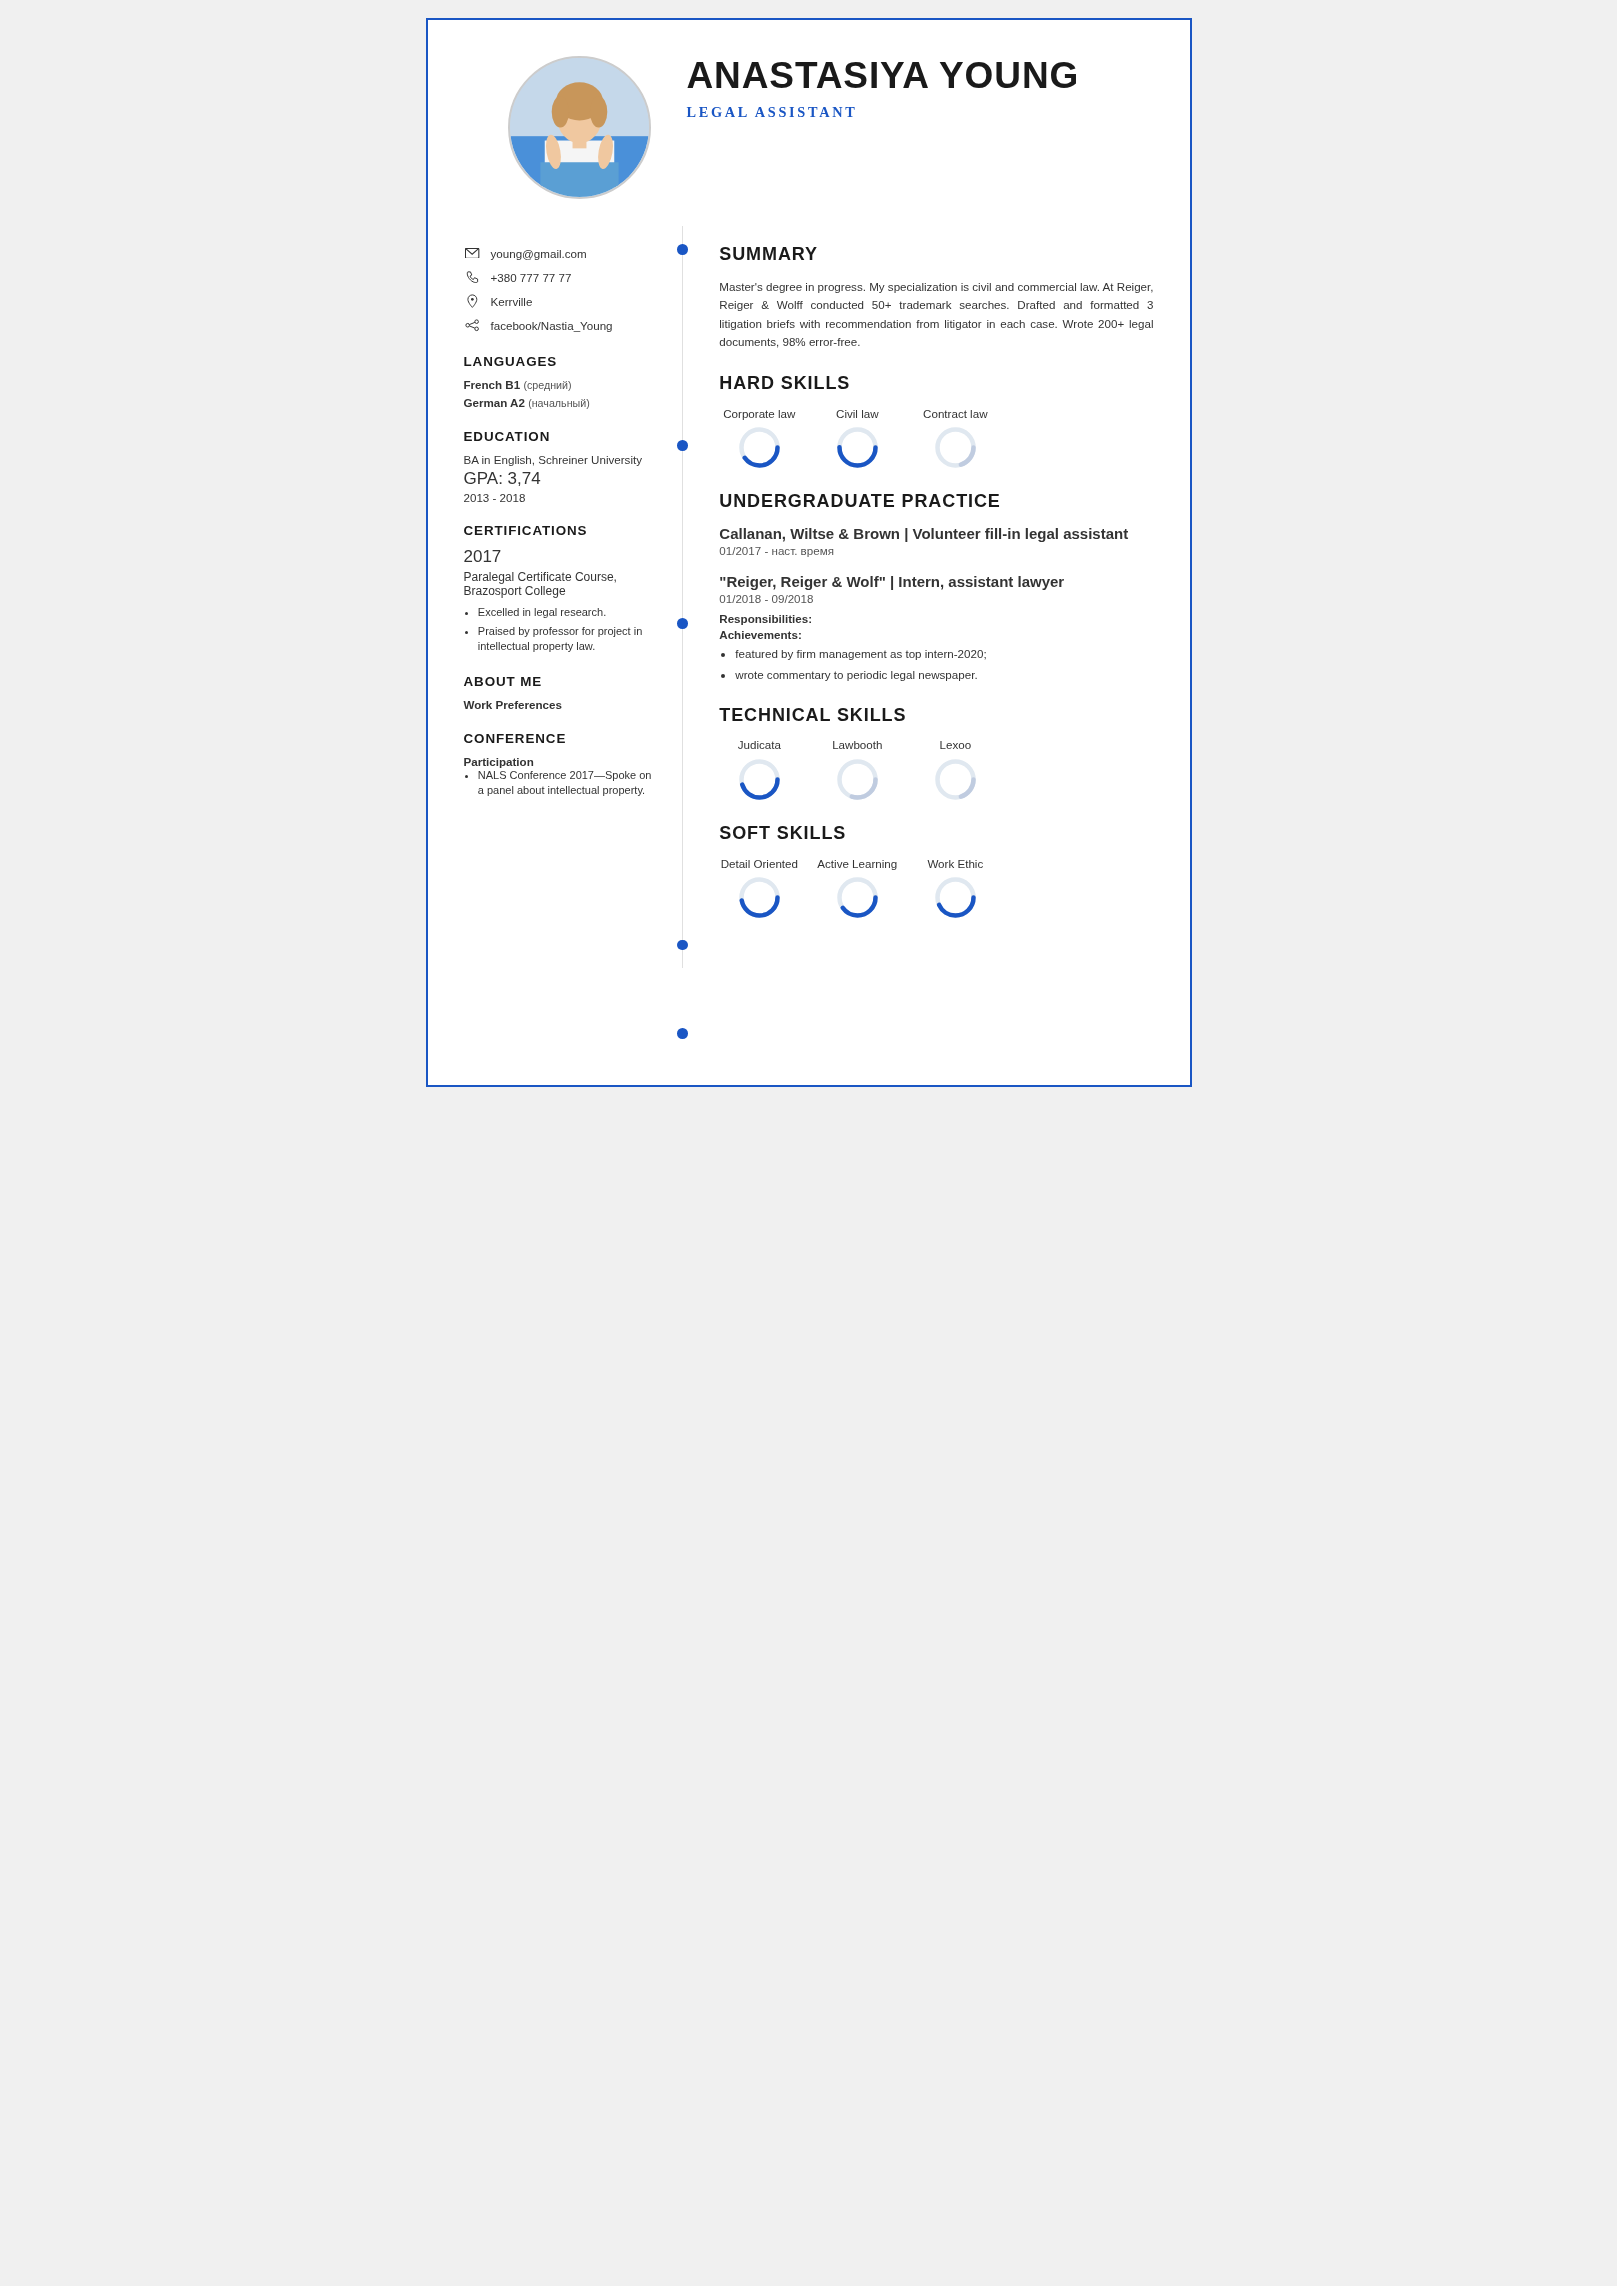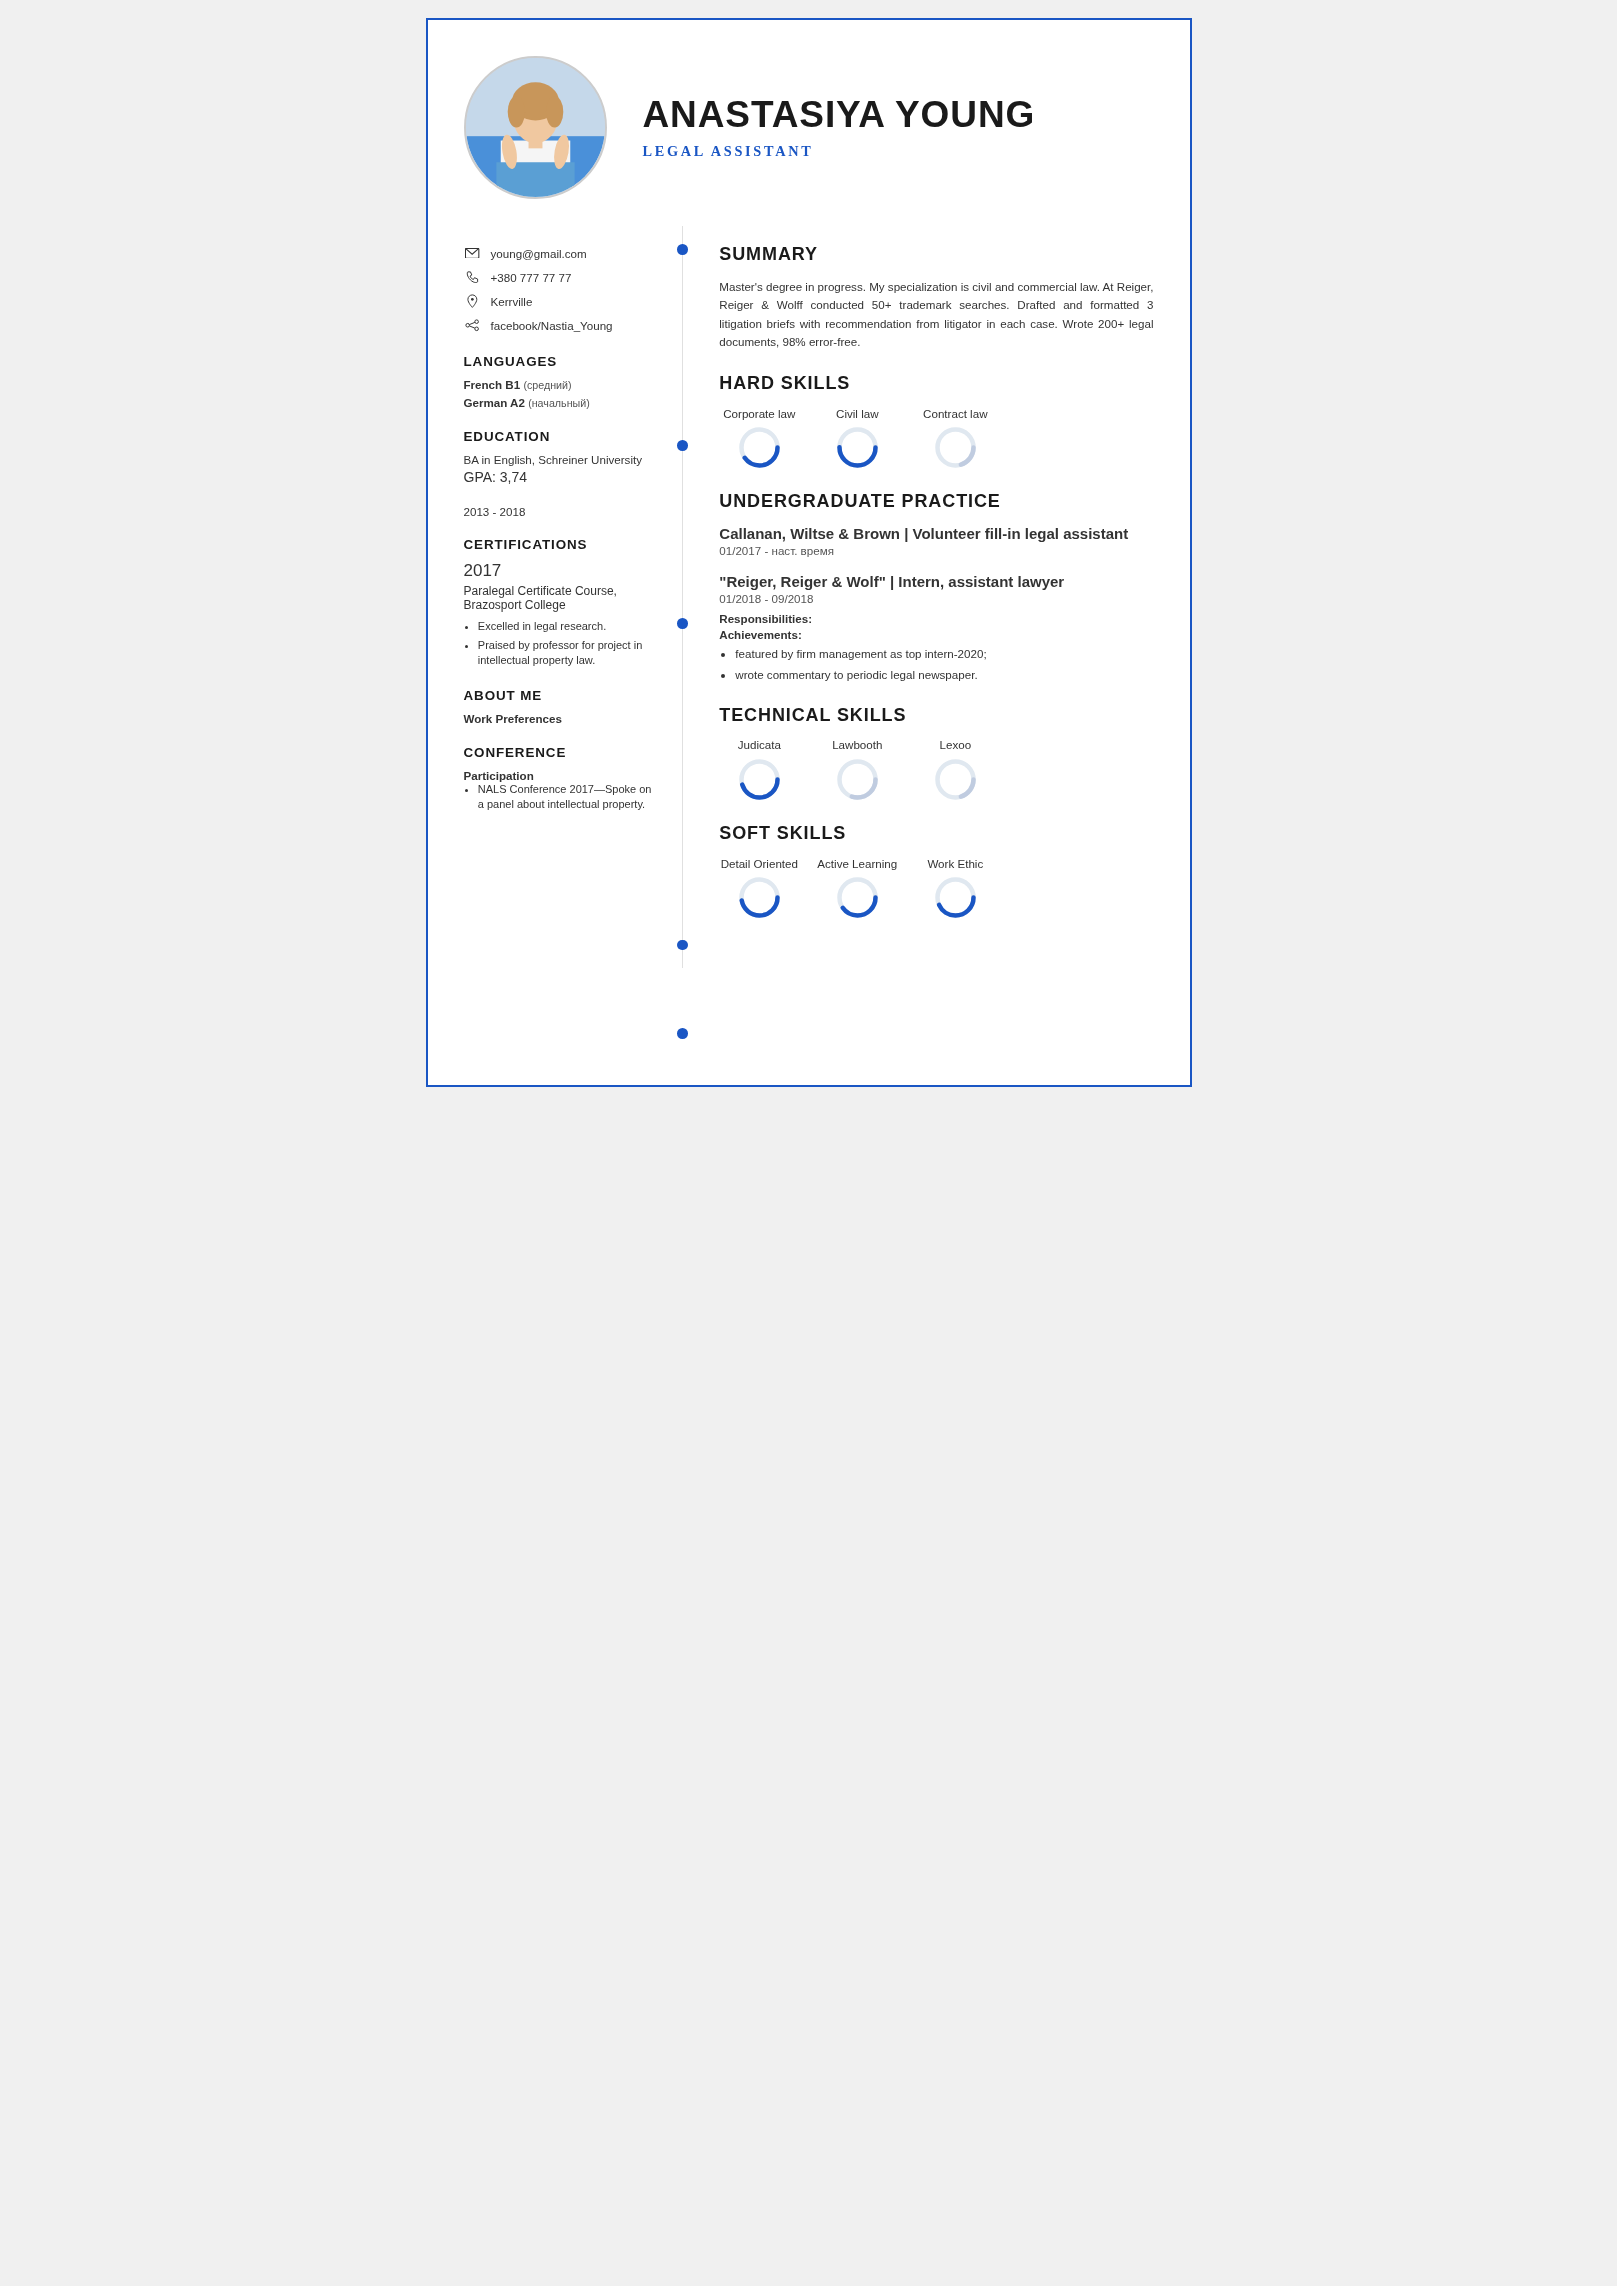--- a/index.html
+++ b/index.html
@@ -15,23 +15,24 @@
       width: 766px;
       background: #fff;
       border: 2.2px solid #1a56c4;
       position: relative;
       padding: 36px 0 36px 0;
       min-height: 1069px;
     }
     
     .header-section {
       display: flex;
-      align-items: center;
+      align-items: flex-start;
       padding: 0 36px 27px 36px;
       border-bottom: none;
+      margin-left: 44px;
     }
     .avatar-circle {
       width: 143px;
       height: 143px;
       border-radius: 50%;
       border: 2.7px solid #ccc;
       overflow: hidden;
       flex-shrink: 0;
       background: #c8d8e8;
       display: flex;
@@ -121,21 +122,21 @@
       font-size: 12.5px;
     }
     .lang-item {
       font-size: 11.6px;
       color: #333;
       margin-bottom: 5.3px;
     }
     .lang-name { font-weight: 700; }
     .lang-note { color: #555; font-size: 10.7px; }
     .edu-degree { font-size: 11.6px; color: #333; margin-bottom: 2.7px; }
-    .edu-gpa { font-size: 14px; color: #333; margin-bottom: 20px; }
+    .edu-gpa { font-size: 17px; color: #333; margin-bottom: 2px; }
     .edu-years { font-size: 11.6px; color: #333; }
     .cert-year { font-size: 17px; color: #333; font-weight: 400; margin-bottom: 2.7px; }
     .cert-name { font-size: 12px; color: #333; margin-bottom: 7.1px; }
     .bullet-list { list-style: disc; padding-left: 14.3px; }
     .bullet-list li { font-size: 11px; color: #333; margin-bottom: 3.6px; line-height: 1.4; }
     .about-pref-title { font-size: 11.6px; font-weight: 700; color: #333; margin-bottom: 5.3px; }
     .conf-part-title { font-size: 11.6px; font-weight: 700; color: #333; margin-bottom: 0; }
 
     
     .right-section {

